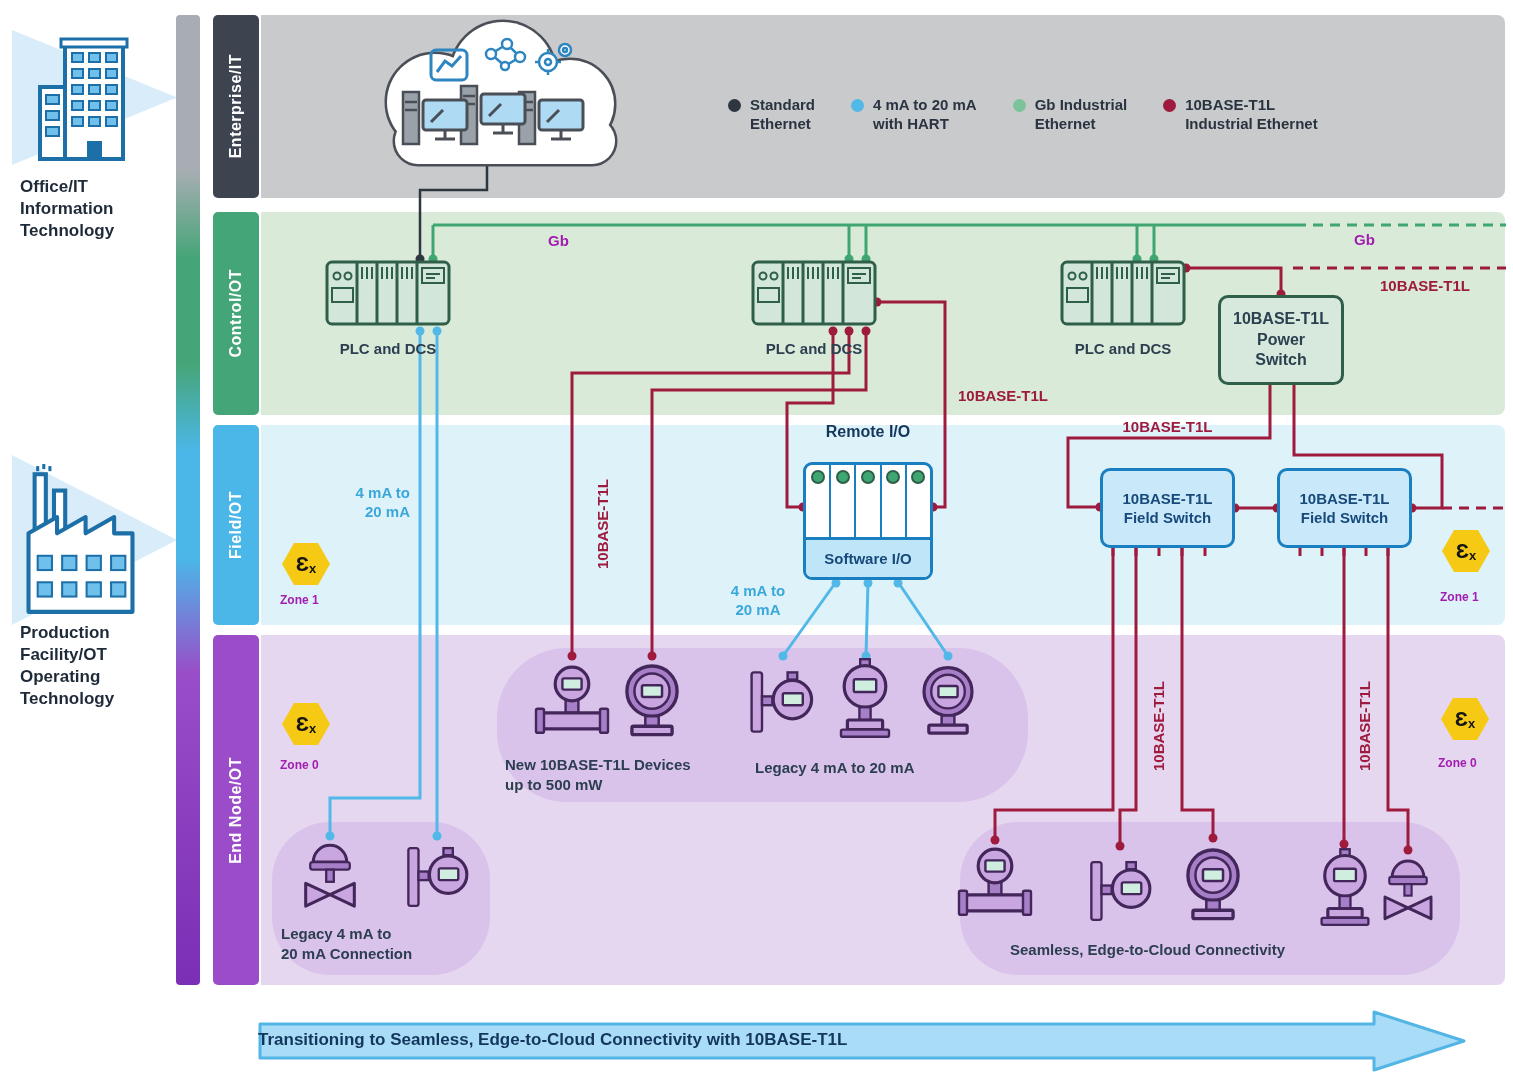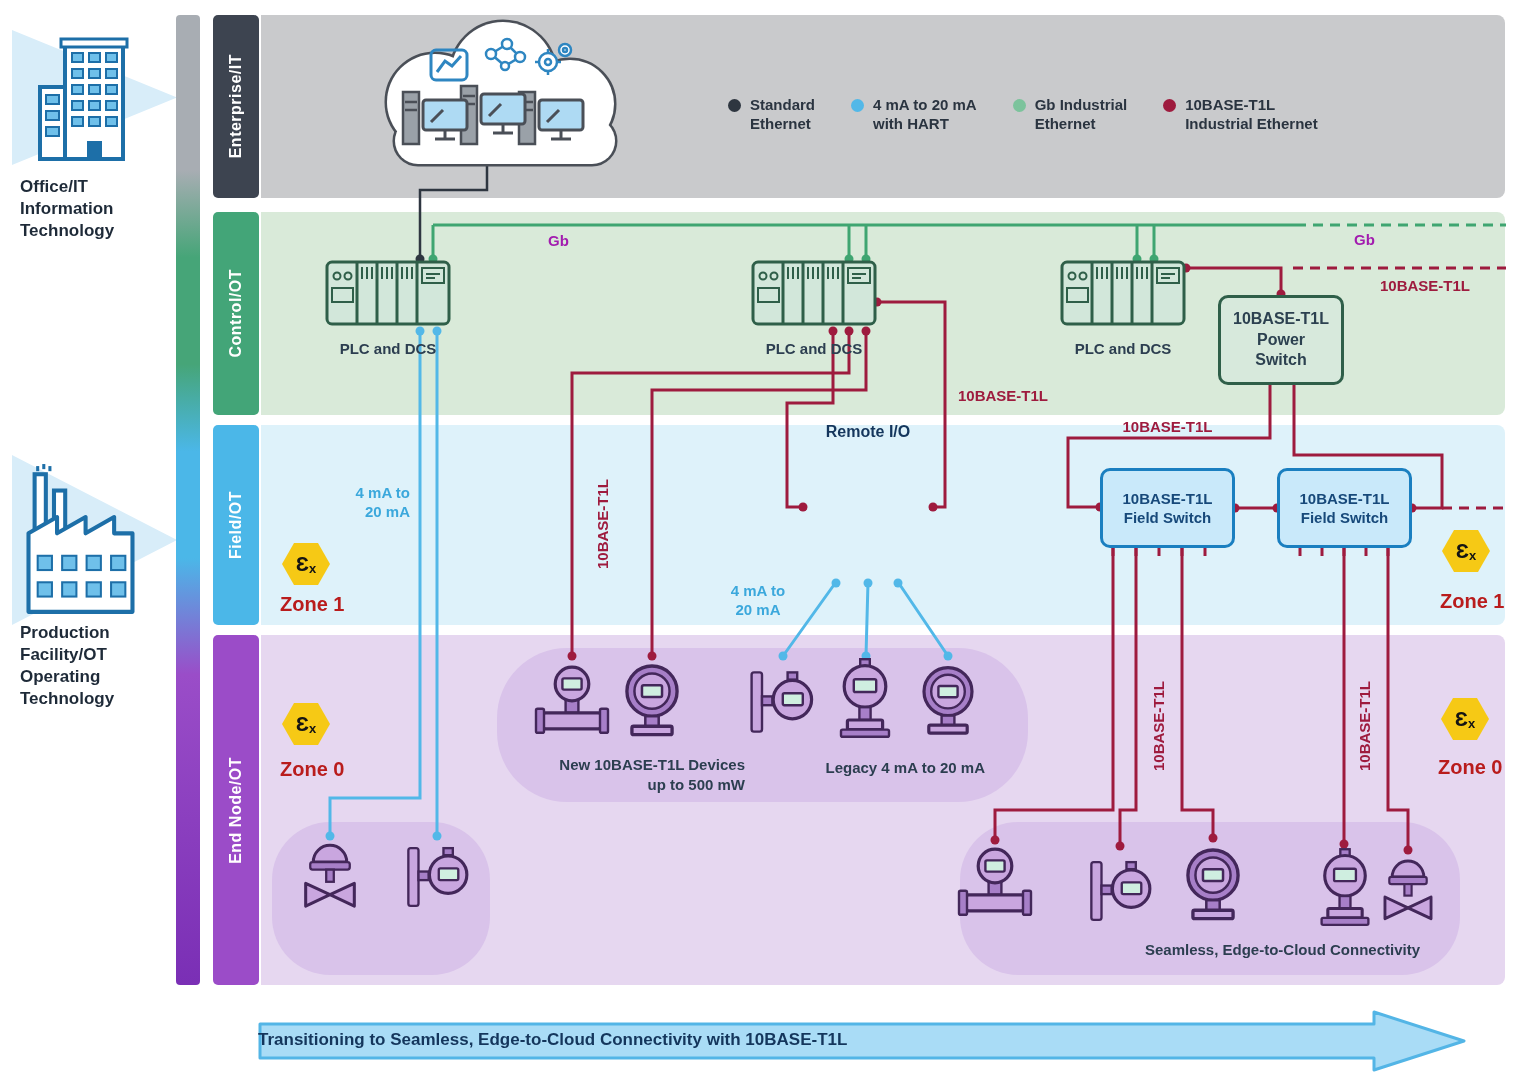--- a/index.html
+++ b/index.html
@@ -10,24 +10,24 @@
   .band-strip{position:absolute;left:213px;width:46px;border-radius:5px;display:flex;align-items:center;justify-content:center}
   .band-strip span{writing-mode:vertical-rl;transform:rotate(180deg);color:#fff;font-weight:bold;font-size:16px;letter-spacing:.5px}
   .band-bg{position:absolute;left:261px;width:1244px;border-radius:0 8px 8px 0}
   .node-label{position:absolute;font-weight:bold;font-size:15px;color:#2c3e50;text-align:center;line-height:1.25}
   .line-label{position:absolute;font-weight:bold;font-size:15px;line-height:1.25}
   .crimson{color:#9e1b3e}
   .greent{color:#a21caf}
   .bluet{color:#3ba8dc}
   .vert{writing-mode:vertical-rl;transform:rotate(180deg);text-align:center;width:22px}
   .cluster{position:absolute;background:#d9c3ea;border-radius:70px}
-  .cluster-label{position:absolute;font-weight:bold;font-size:15px;color:#2c3e50;text-align:right;line-height:1.3}
+  .cluster-label{position:absolute;font-weight:bold;font-size:15px;color:#2c3e50;text-align:left;line-height:1.3}
   .exbadge{position:absolute;width:48px;height:42px;background:#f6c915;clip-path:polygon(25% 0,75% 0,100% 50%,75% 100%,25% 100%,0 50%);display:flex;align-items:center;justify-content:center;font-weight:800;color:#141414;font-size:21px}
   .exbadge sub{font-size:13px;margin-top:8px;font-weight:800}
-  .zone-label{position:absolute;font-weight:bold;font-size:20px;color:#b91c1c}
+  .zone-label{position:absolute;font-weight:bold;font-size:12px;color:#a21caf}
   .switchbox{position:absolute;border:3px solid;border-radius:10px;display:flex;align-items:center;justify-content:center;text-align:center;font-weight:bold;line-height:1.3}
   .pswitch{border-color:#2f5f49;background:#d7e9dc;color:#2c4150;font-size:16px}
   .fswitch{border-color:#1a7fc0;background:#c9e9fa;color:#17497a;font-size:15px}
   .remoteio{position:absolute;border:3px solid #1a7fc0;border-radius:9px;background:#fff;overflow:hidden}
   .rio-top{display:flex;height:72px}
   .rio-slot{flex:1;border-right:2px solid #1a7fc0;display:flex;justify-content:center;align-items:flex-start;padding-top:5px}
   .rio-slot:last-child{border-right:none}
   .rio-dot{width:14px;height:14px;border-radius:50%;background:#3fa571;border:2px solid #2f5f49}
   .rio-soft{height:40px;background:#bfe6f8;border-top:3px solid #1a7fc0;display:flex;align-items:center;justify-content:center;font-weight:bold;font-size:15px;color:#17497a}
   .legend{position:absolute;display:flex;gap:36px}
@@ -378,20 +378,40 @@
   <div class="switchbox pswitch pre" style="left:1218px;top:295px;width:126px;height:90px">10BASE-T1L
 Power
 Switch</div>
 
   <div class="switchbox fswitch pre" style="left:1100px;top:468px;width:135px;height:80px">10BASE-T1L
 Field Switch</div>
   <div class="switchbox fswitch pre" style="left:1277px;top:468px;width:135px;height:80px">10BASE-T1L
 Field Switch</div>
 
   <div class="node-label" style="left:803px;top:422px;width:130px;color:#14365c;font-size:16px">Remote I/O</div>
+  <div class="remoteio" style="left:803px;top:462px;width:130px;height:118px">
+    <div class="rio-top">
+      <div class="rio-slot">
+          <span class="rio-dot"></span>
+        </div>
+      <div class="rio-slot">
+          <span class="rio-dot"></span>
+        </div>
+      <div class="rio-slot">
+          <span class="rio-dot"></span>
+        </div>
+      <div class="rio-slot">
+          <span class="rio-dot"></span>
+        </div>
+      <div class="rio-slot">
+          <span class="rio-dot"></span>
+        </div>
+    </div>
+    <div class="rio-soft">Software I/O</div>
+  </div>
 
   <div class="line-label greent" style="left:548px;top:232px">Gb</div>
   <div class="line-label greent" style="left:1354px;top:231px">Gb</div>
   <div class="line-label crimson" style="left:1360px;top:277px;width:130px;text-align:center">10BASE-T1L</div>
   <div class="line-label crimson" style="left:958px;top:387px">10BASE-T1L</div>
   <div class="line-label crimson" style="left:1095px;top:418px;width:145px;text-align:center">10BASE-T1L</div>
   <div class="line-label crimson vert" style="left:594px;top:468px;height:112px">10BASE-T1L</div>
   <div class="line-label crimson vert" style="left:1150px;top:668px;height:115px">10BASE-T1L</div>
   <div class="line-label crimson vert" style="left:1356px;top:668px;height:115px">10BASE-T1L</div>
   <div class="line-label bluet pre" style="left:340px;top:484px;width:70px;text-align:right">4 mA to
@@ -438,20 +458,22 @@
   <div class="cluster-label pre" style="left:505px;top:755px;width:240px">New 10BASE-T1L Devices
 up to 500 mW</div>
   <div class="cluster-label" style="left:755px;top:758px;width:230px">Legacy 4 mA to 20 mA</div>
 
   <svg class="device" style="left:292px;top:836px" width="76" height="84" viewBox="0 0 100 110">
       <use href="#dev-valve"></use>
     </svg>
   <svg class="device" style="left:399px;top:834px" width="78" height="86" viewBox="0 0 100 110">
       <use href="#dev-dp"></use>
     </svg>
+  <div class="cluster-label pre" style="left:281px;top:924px;width:200px">Legacy 4 mA to
+20 mA Connection</div>
 
   <svg class="device" style="left:955px;top:842px" width="80" height="88" viewBox="0 0 100 110">
       <use href="#dev-flow"></use>
     </svg>
   <svg class="device" style="left:1082px;top:848px" width="78" height="86" viewBox="0 0 100 110">
       <use href="#dev-dp"></use>
     </svg>
   <svg class="device" style="left:1171px;top:840px" width="84" height="92" viewBox="0 0 100 110">
       <use href="#dev-gauge"></use>
     </svg>

